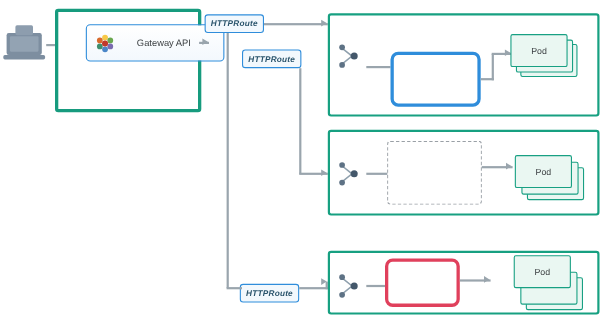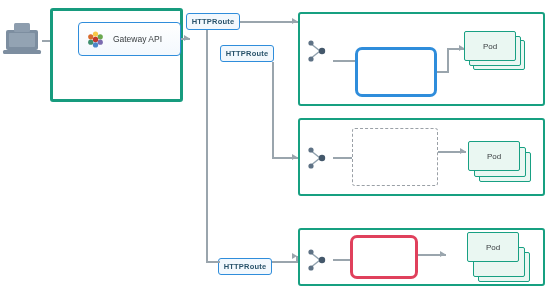--- a/index.html
+++ b/index.html
@@ -57,20 +57,21 @@
     border: 1.6px solid #2f8ddb;
     border-radius: 3px;
     background: #f2f8fd;
     display: flex;
     align-items: center;
     justify-content: center;
     font-size: 7.5px;
     font-weight: bold;
     color: #29536b;
     letter-spacing: 0.2px;
+    font-style: italic;
   }
 
   
   .app-blue-outer {
     border: 3px solid #2f8ddb;
     border-radius: 7px;
     background: #ffffff;
     box-sizing: border-box;
   }
 
@@ -133,21 +134,21 @@
     </svg>
   </div>
 
   <div class="abs wire wire-h" style="left:42px; top:40px; width:14px;"></div>
   <div class="abs" style="left:56px; top:36.5px;">
     <div class="arrowhead"></div>
   </div>
 
   <div class="abs gw-container" style="left:50px; top:8px; width:133px; height:94px;"></div>
 
-  <div class="abs gwapi-box" style="left:78px; top:22px; width:103px; height:34px;">
+  <div class="abs gwapi-box" style="left:78px; top:22px; width:126px; height:34px;">
     <span style="flex:0 0 auto;">
       <svg width="19" height="19" viewBox="0 0 24 24">
         <circle cx="12" cy="5.2" r="3.3" fill="#f7c948"></circle>
         <circle cx="18" cy="8.6" r="3.3" fill="#6aa84f"></circle>
         <circle cx="18" cy="15.4" r="3.3" fill="#7b6bb0"></circle>
         <circle cx="12" cy="18.8" r="3.3" fill="#4a86c8"></circle>
         <circle cx="6" cy="15.4" r="3.3" fill="#3f8f6e"></circle>
         <circle cx="6" cy="8.6" r="3.3" fill="#d86a2c"></circle>
         <circle cx="12" cy="12" r="3.5" fill="#c0392b"></circle>
       </svg>

